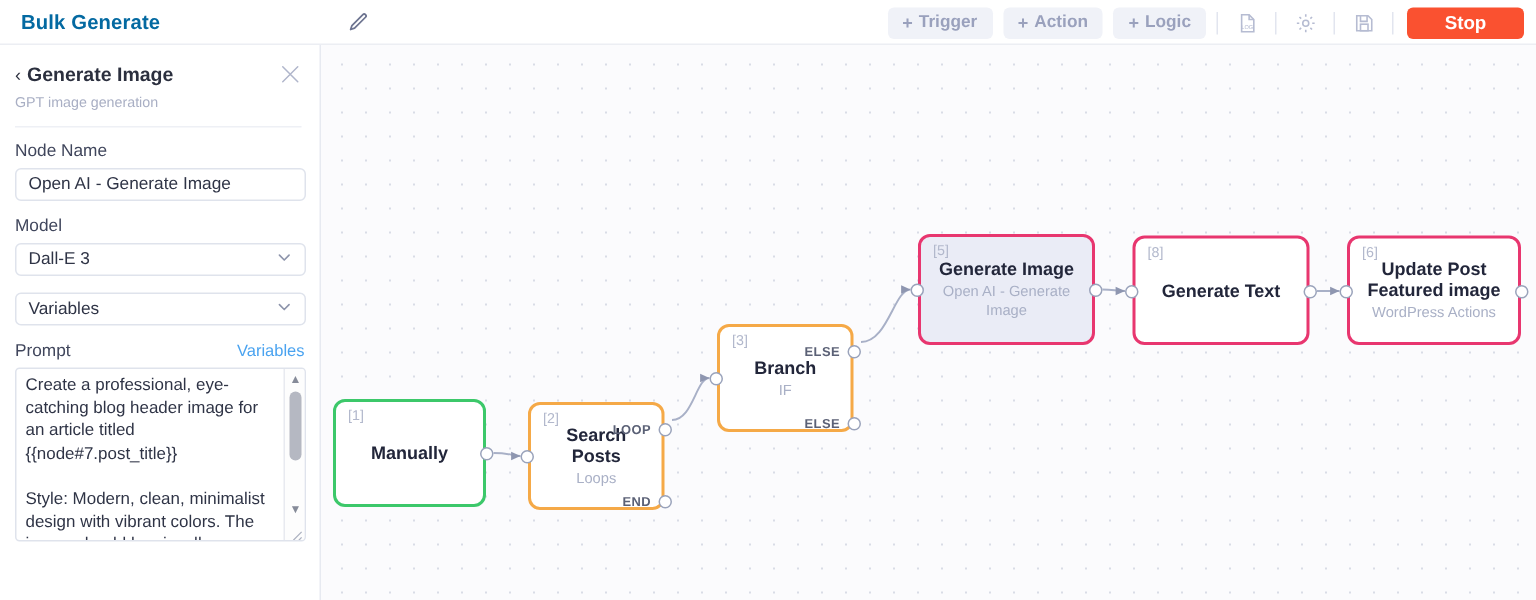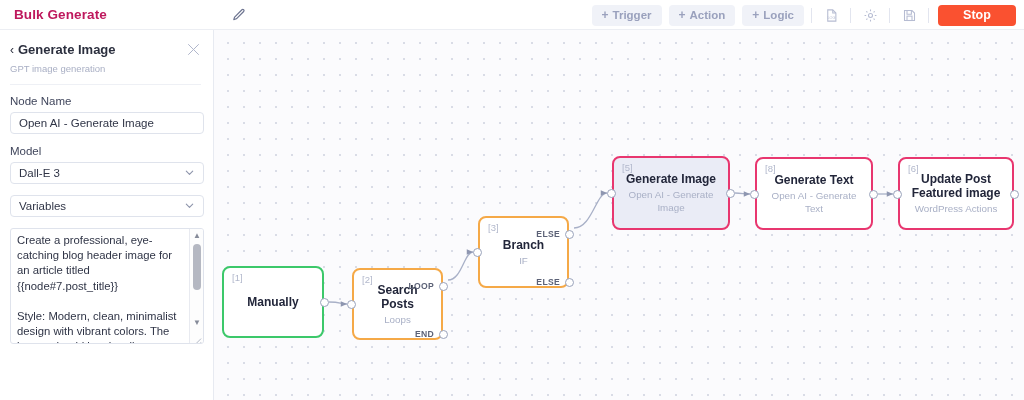--- a/index.html
+++ b/index.html
@@ -16,21 +16,21 @@
     position: absolute; top: 0; left: 0;
     width: 1024px; height: 30px;
     background: #ffffff;
     border-bottom: 1px solid #eceef3;
     display: flex; align-items: center;
   }
   .app-title {
     margin-left: 14px;
     font-size: 13.5px;
     font-weight: 600;
-    color: #be185d;
+    color: #0369a1;
     letter-spacing: .1px;
   }
   .edit-pencil {
     position: absolute; left: 232px; top: 8px;
     width: 14px; height: 14px;
     color: #6d7490;
   }
   .toolbar-right {
     position: absolute; right: 8px; top: 0;
     height: 30px;
@@ -272,20 +272,24 @@
 
       <div class="sel-input">
         <span>Variables</span>
         <span class="sel-chevron">
           <svg viewBox="0 0 24 24" width="11" height="11" fill="none" stroke="currentColor" stroke-width="2.4" stroke-linecap="round" stroke-linejoin="round">
               <path d="M5 9l7 7 7-7"></path>
             </svg>
         </span>
       </div>
 
+      <div class="field-row">
+        <span class="field-label" style="margin:0">Prompt</span>
+        <span class="link-variables">Variables</span>
+      </div>
 
       <div class="prompt-wrap">
         <div class="prompt-text">Create a professional, eye-catching blog header image for an article titled {{node#7.post_title}}
 
 Style: Modern, clean, minimalist design with vibrant colors. The image should be visually appealing and relevant to the topic. Use</div>
         <div class="sb-track">
           <span class="sb-arrow up">▲</span>
           <span class="sb-thumb"></span>
           <span class="sb-arrow down">▼</span>
         </div>
@@ -342,21 +346,20 @@
         <div class="node pink selected" style="left: 398px; top: 126px; width: 118px; height: 74px;">
           <div class="node-idx">[5]</div>
           <div class="node-title">Generate Image</div>
           <div class="node-sub">Open AI - Generate Image</div>
           <span class="port" style="left: -7px; top: 31px;"></span>
           <span class="port" style="right: -7px; top: 31px;"></span>
         </div>
         <div class="node pink" style="left: 541px; top: 127px; width: 118px; height: 73px;">
           <div class="node-idx">[8]</div>
           <div class="node-title">Generate Text</div>
-          <div class="node-sub">Open AI - Generate Text</div>
           <span class="port" style="left: -7px; top: 30.5px;"></span>
           <span class="port" style="right: -7px; top: 30.5px;"></span>
         </div>
         <div class="node pink" style="left: 684px; top: 127px; width: 116px; height: 73px;">
           <div class="node-idx">[6]</div>
           <div class="node-title">Update Post Featured image</div>
           <div class="node-sub">WordPress Actions</div>
           <span class="port" style="left: -7px; top: 30.5px;"></span>
           <span class="port" style="right: -7px; top: 30.5px;"></span>
         </div>

